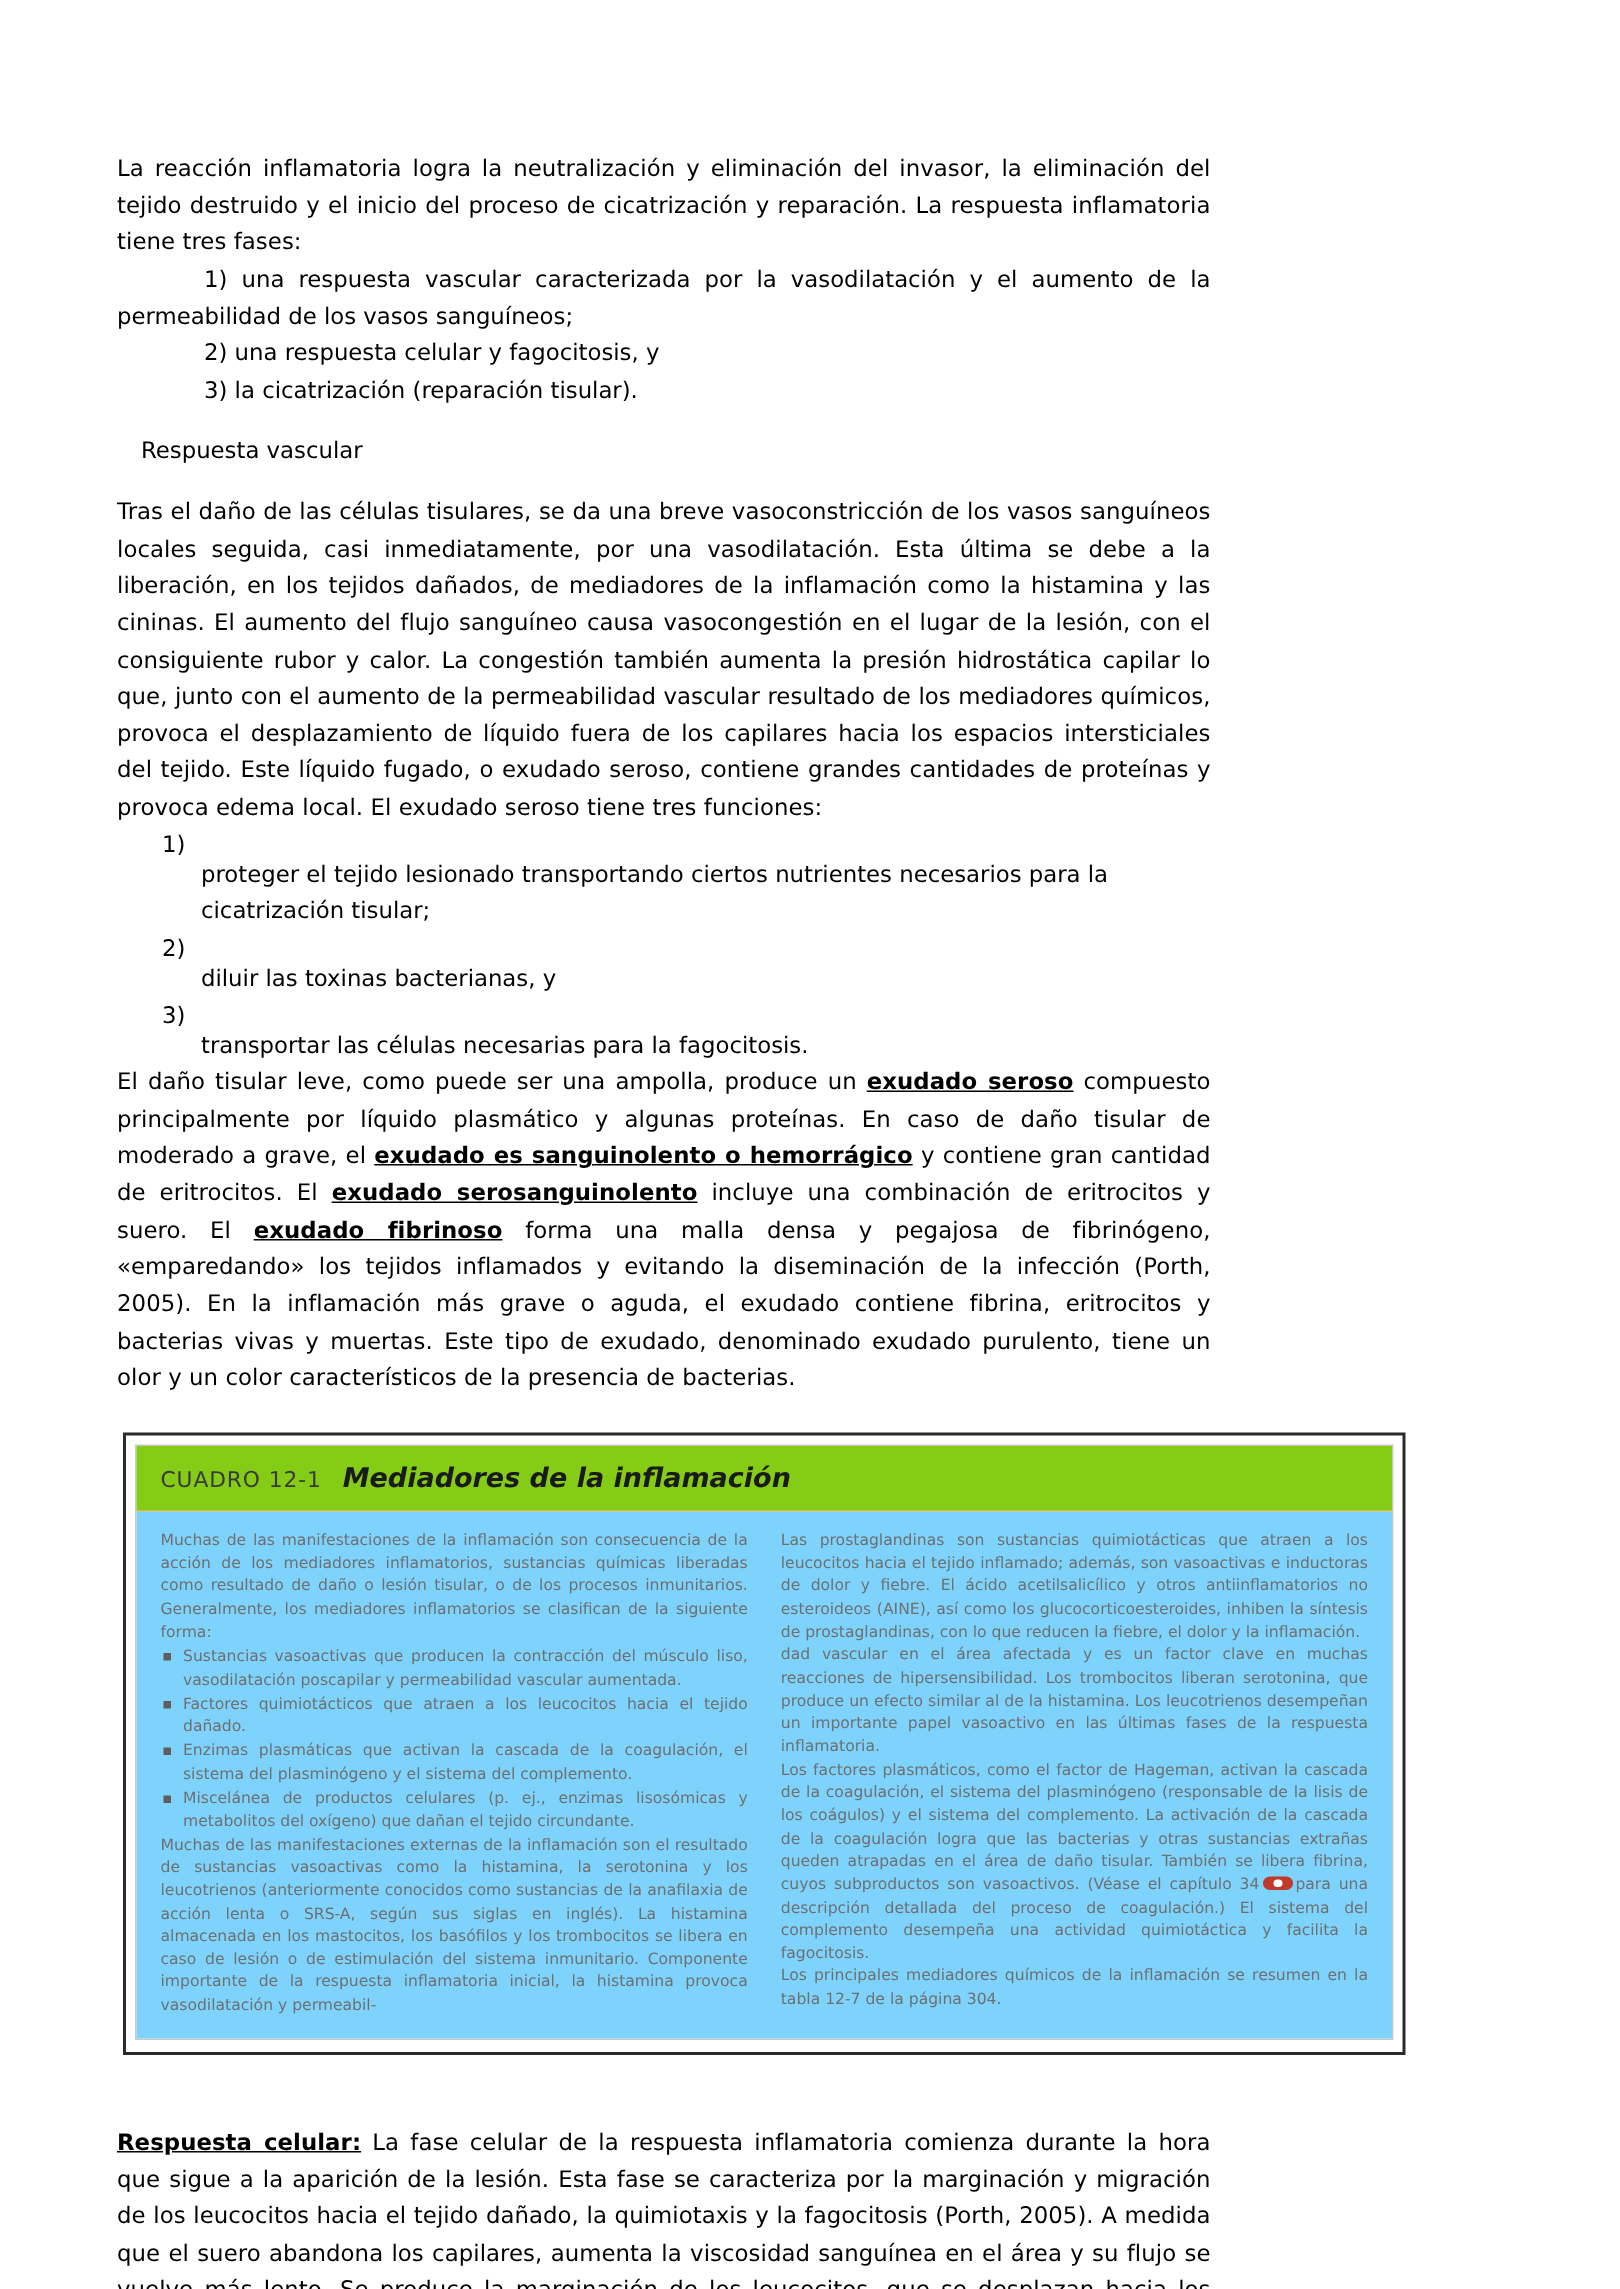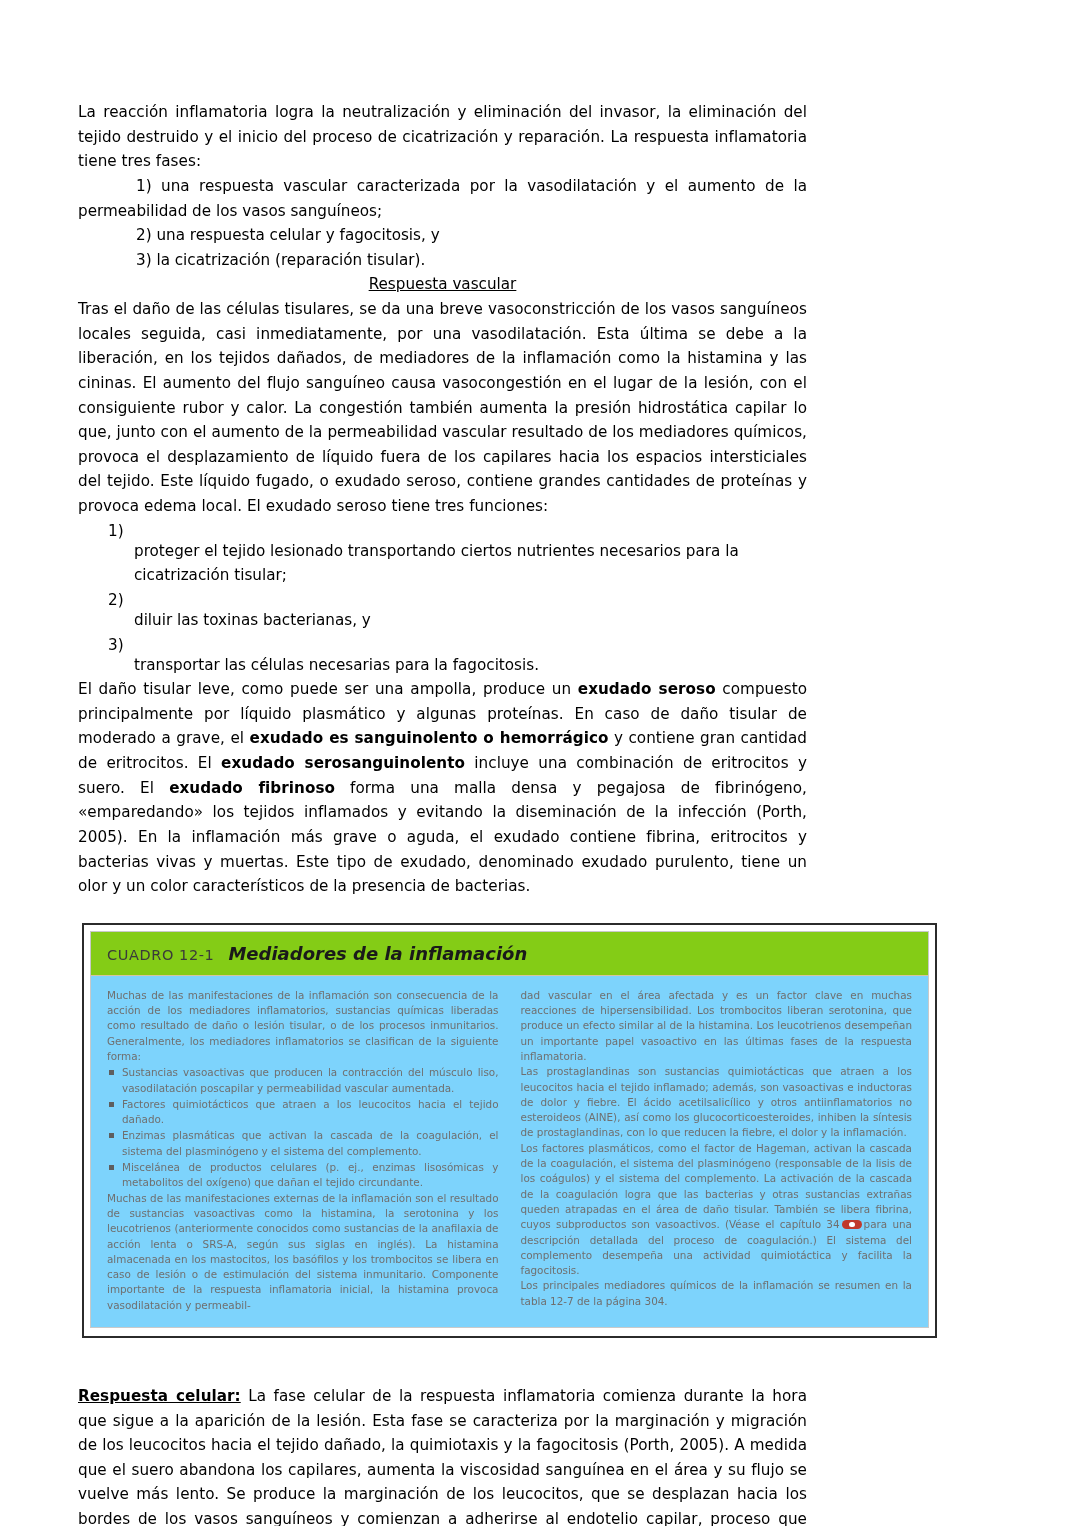--- a/index.html
+++ b/index.html
@@ -30,24 +30,22 @@
   .indent-line {
     font-size: 15.2px;
     line-height: 1.62;
     text-align: justify;
     margin: 0;
     text-indent: 58px;
   }
   .heading-u {
     font-size: 15.2px;
     line-height: 1.62;
-    margin: 0;
-    text-decoration: underline;
+    margin: 16px;
     display: block;
-    text-align: center;
   }
   .numlist {
     margin: 0;
     padding: 0;
     list-style: none;
     font-size: 15.2px;
     line-height: 1.62;
   }
   .numlist li {
     display: flex;
@@ -56,21 +54,21 @@
   .numlist .num {
     width: 56px;
     padding-left: 30px;
     box-sizing: border-box;
     flex: 0 0 56px;
   }
   .numlist .txt {
     flex: 1;
     margin-top: 20px;
   }
-  b, strong { font-weight: bold; }
+  b, strong { font-weight: bold; text-decoration: underline; }
 
   
   .figure {
     margin: 24px 0 0 0;
     border: 2px solid #2b2b2b;
     background: #ffffff;
     padding: 6px 6px 8px 6px;
     box-sizing: border-box;
     width: 855px;
     margin-left: 4px;
@@ -202,22 +200,22 @@
           <p>Muchas de las manifestaciones de la inflamación son consecuencia de la acción de los mediadores inflamatorios, sustancias químicas liberadas como resultado de daño o lesión tisular, o de los procesos inmunitarios. Generalmente, los mediadores inflamatorios se clasifican de la siguiente forma:</p>
           <ul class="bullets">
             <li>Sustancias vasoactivas que producen la contracción del músculo liso, vasodilatación poscapilar y permeabilidad vascular aumentada.</li>
             <li>Factores quimiotácticos que atraen a los leucocitos hacia el tejido dañado.</li>
             <li>Enzimas plasmáticas que activan la cascada de la coagulación, el sistema del plasminógeno y el sistema del complemento.</li>
             <li>Miscelánea de productos celulares (p. ej., enzimas lisosómicas y metabolitos del oxígeno) que dañan el tejido circundante.</li>
           </ul>
           <p>Muchas de las manifestaciones externas de la inflamación son el resultado de sustancias vasoactivas como la histamina, la serotonina y los leucotrienos (anteriormente conocidos como sustancias de la anafilaxia de acción lenta o SRS-A, según sus siglas en inglés). La histamina almacenada en los mastocitos, los basófilos y los trombocitos se libera en caso de lesión o de estimulación del sistema inmunitario. Componente importante de la respuesta inflamatoria inicial, la histamina provoca vasodilatación y permeabil-</p>
         </div>
         <div class="figcol">
+          <p>Las prostaglandinas son sustancias quimiotácticas que atraen a los leucocitos hacia el tejido inflamado; además, son vasoactivas e inductoras de dolor y fiebre. El ácido acetilsalicílico y otros antiinflamatorios no esteroideos (AINE), así como los glucocorticoesteroides, inhiben la síntesis de prostaglandinas, con lo que reducen la fiebre, el dolor y la inflamación.</p>
           <p>dad vascular en el área afectada y es un factor clave en muchas reacciones de hipersensibilidad. Los trombocitos liberan serotonina, que produce un efecto similar al de la histamina. Los leucotrienos desempeñan un importante papel vasoactivo en las últimas fases de la respuesta inflamatoria.</p>
-          <p>Las prostaglandinas son sustancias quimiotácticas que atraen a los leucocitos hacia el tejido inflamado; además, son vasoactivas e inductoras de dolor y fiebre. El ácido acetilsalicílico y otros antiinflamatorios no esteroideos (AINE), así como los glucocorticoesteroides, inhiben la síntesis de prostaglandinas, con lo que reducen la fiebre, el dolor y la inflamación.</p>
           <p>
             <span>Los factores plasmáticos, como el factor de Hageman, activan la cascada de la coagulación, el sistema del plasminógeno (responsable de la lisis de los coágulos) y el sistema del complemento. La activación de la cascada de la coagulación logra que las bacterias y otras sustancias extrañas queden atrapadas en el área de daño tisular. También se libera fibrina, cuyos subproductos son vasoactivos. (Véase el capítulo 34</span><span class="redmark"></span><span>para una descripción detallada del proceso de coagulación.) El sistema del complemento desempeña una actividad quimiotáctica y facilita la fagocitosis.</span>
           </p>
           <p>Los principales mediadores químicos de la inflamación se resumen en la tabla 12-7 de la página 304.</p>
         </div>
       </div>
     </div>
   </div>
 
   <div class="after-figure">

